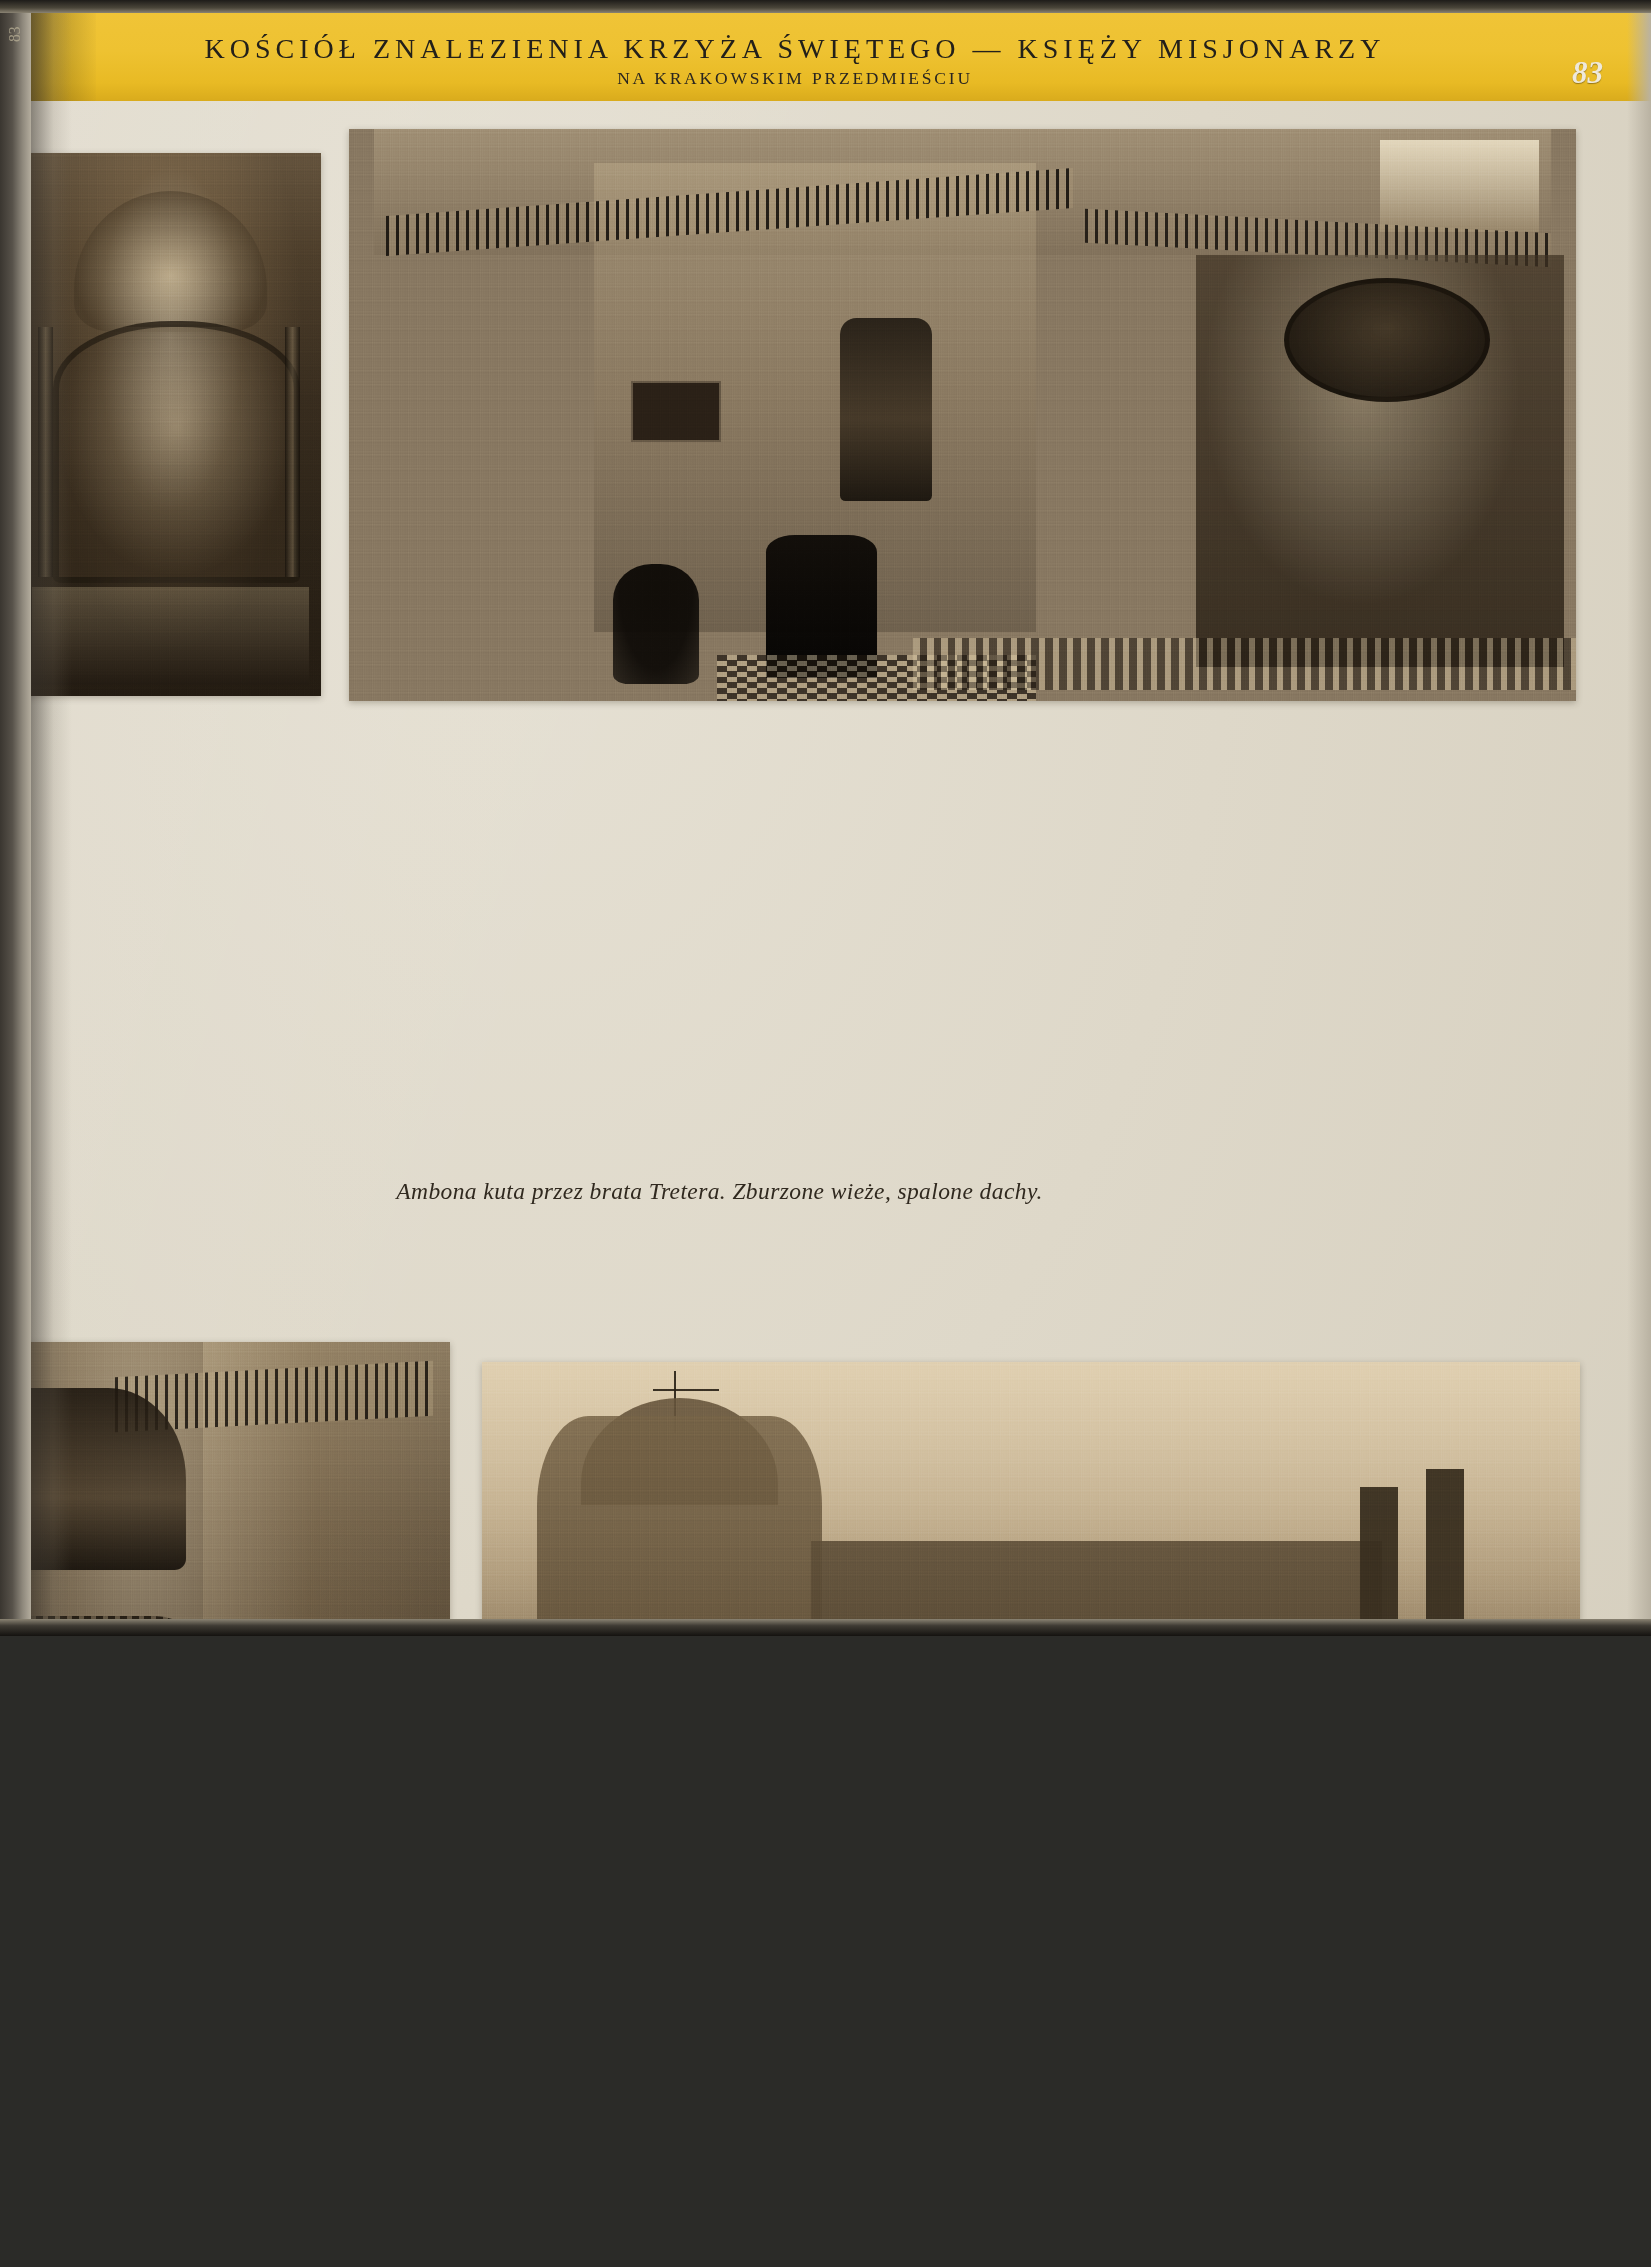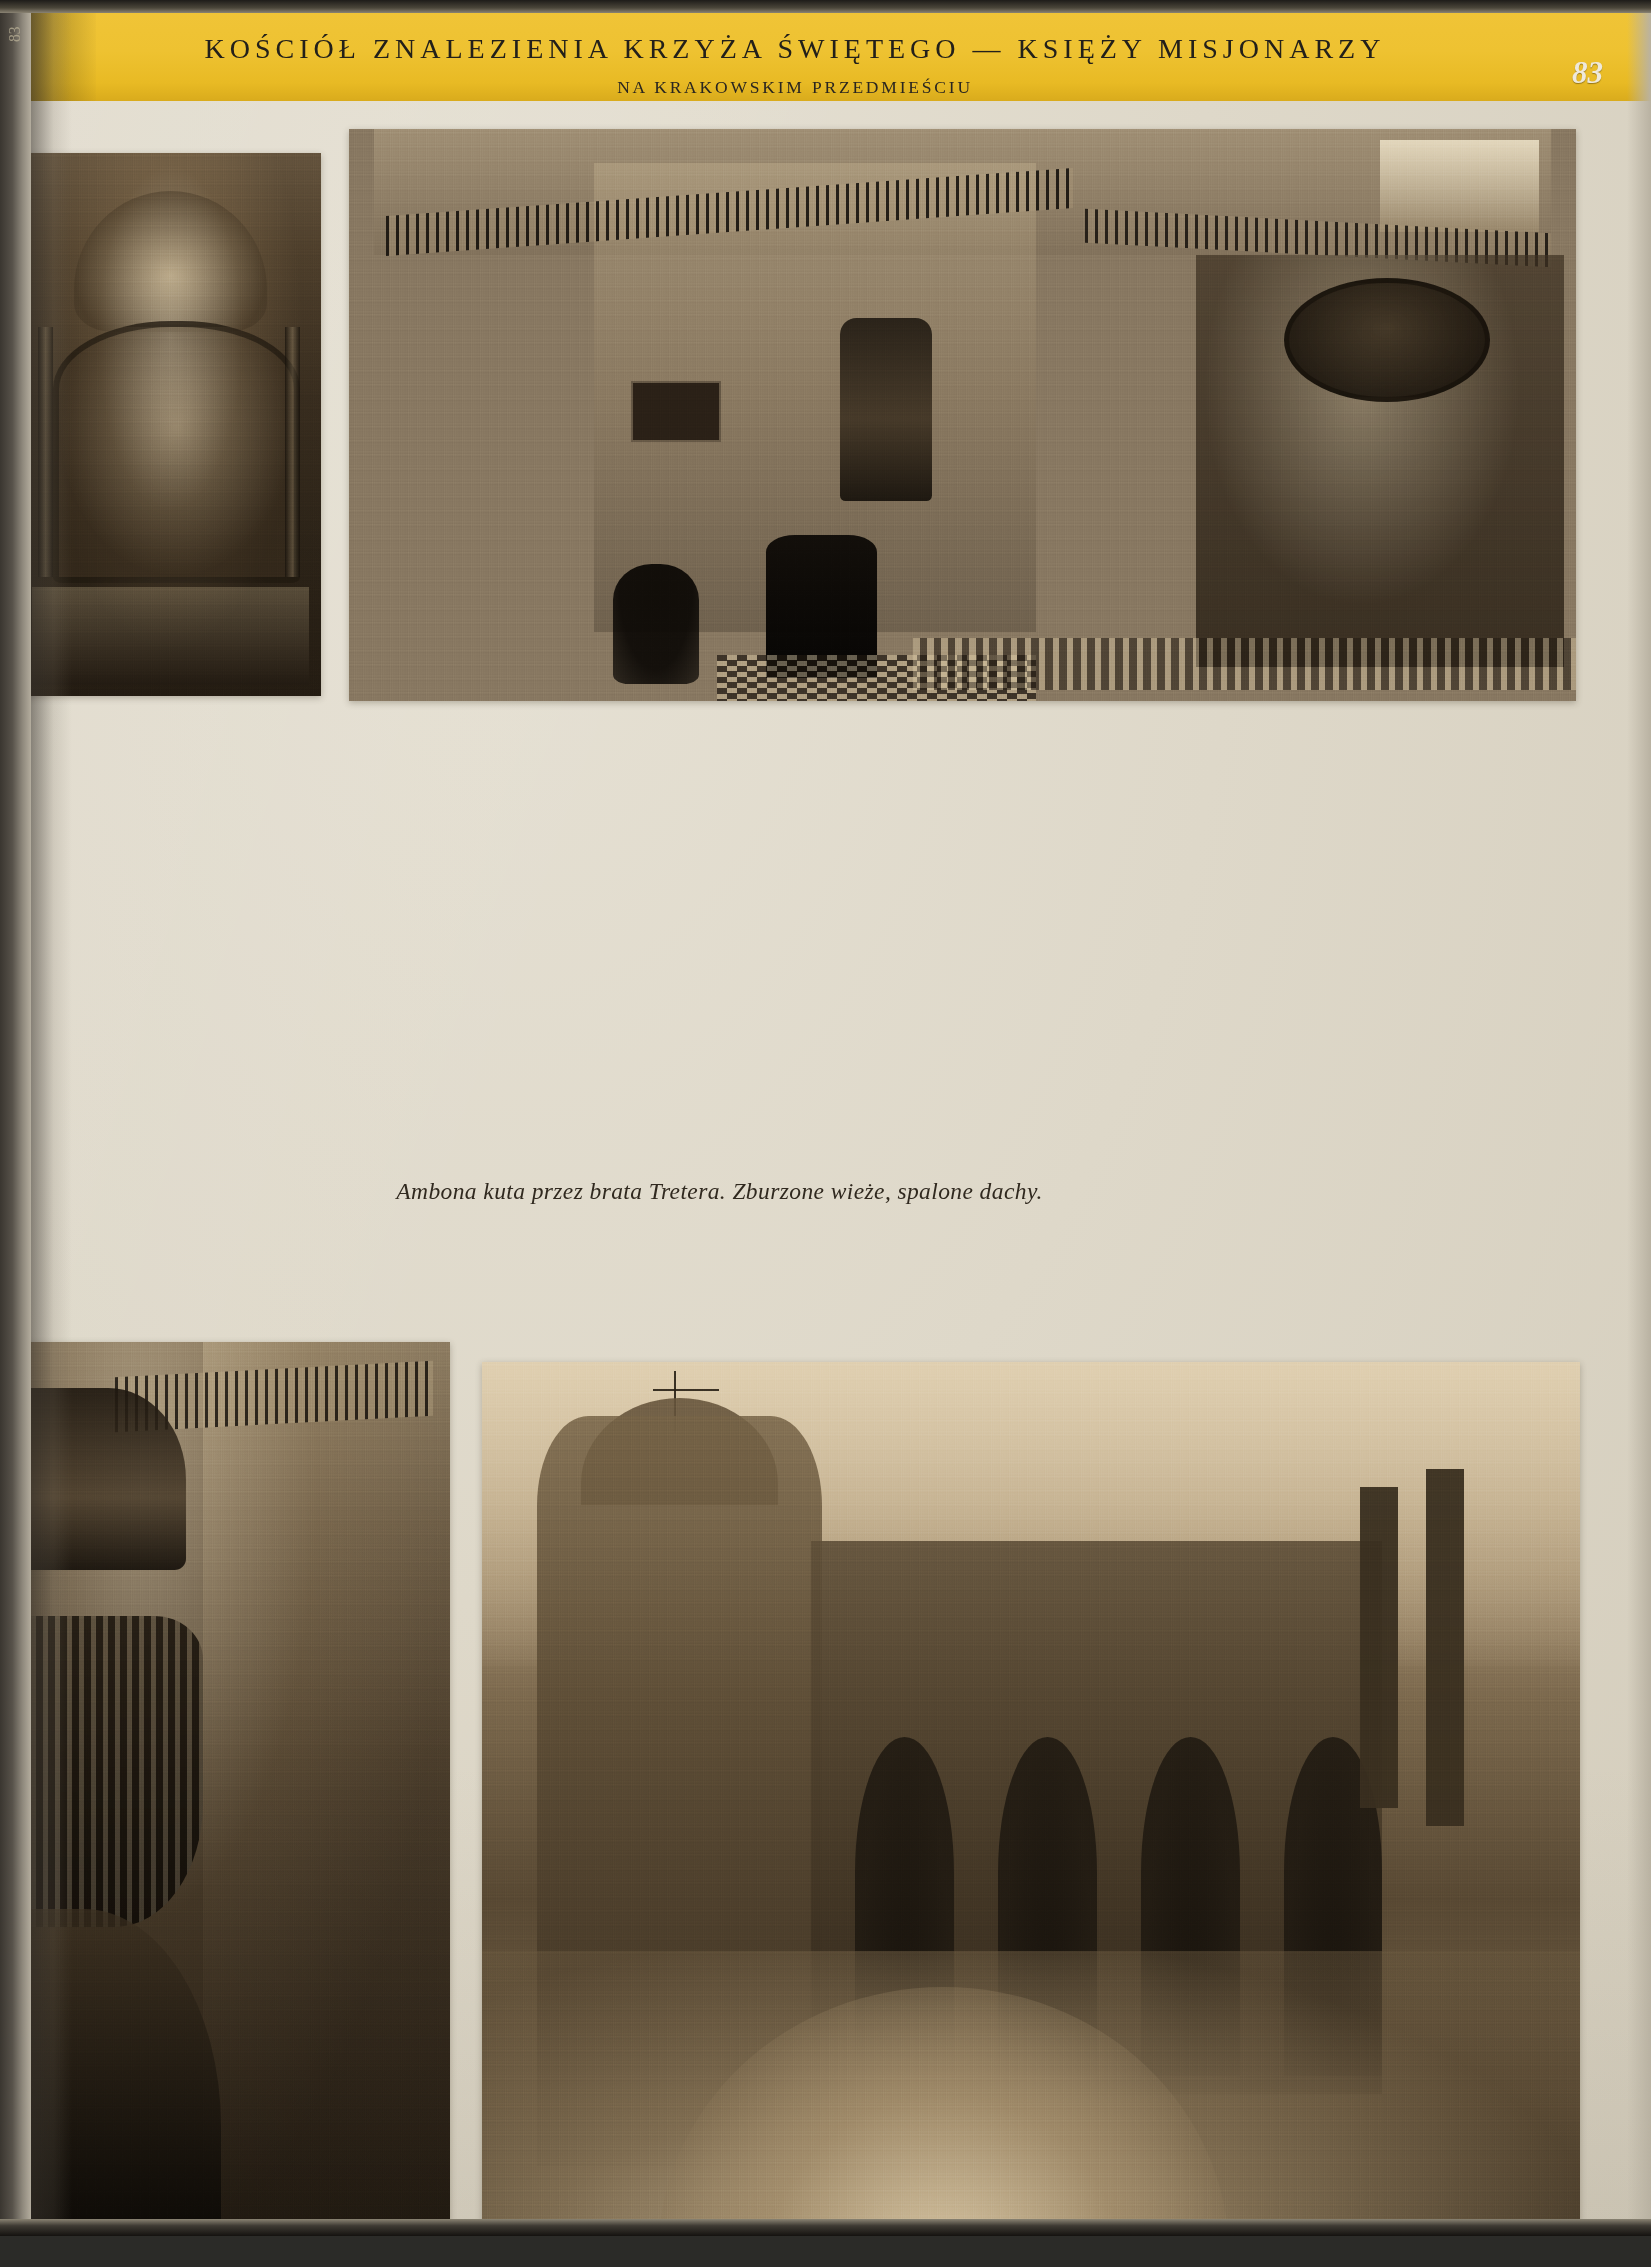--- a/index.html
+++ b/index.html
@@ -6,21 +6,21 @@
     margin: 0;
     padding: 0;
     background: #2b2b28;
   }
   body {
     font-family: "Liberation Serif", serif;
   }
   .page {
     position: relative;
     width: 1651px;
-    height: 2236px;
+    height: 1636px;
     overflow: hidden;
     background: #cfc9ba;
   }
 
   
   .gutter {
     position: absolute;
     left: 0; top: 0;
     width: 31px; height: 2268px;
     background: linear-gradient(90deg,#3a3630 0%, #57524a 40%, #8d877b 72%, #b4ad9e 100%);
@@ -94,21 +94,21 @@
     text-align: center;
     font-family: "Liberation Serif", serif;
     font-size: 28px;
     letter-spacing: 5px;
     color: #23201a;
     white-space: nowrap;
   }
   .header-sub {
     position: absolute;
     left: 44px;
-    top: 66px;
+    top: 57px;
     width: 1440px;
     text-align: center;
     font-family: "Liberation Serif", serif;
     font-size: 17.5px;
     letter-spacing: 2.8px;
     color: #2a2620;
     white-space: nowrap;
   }
   .page-number {
     position: absolute;

